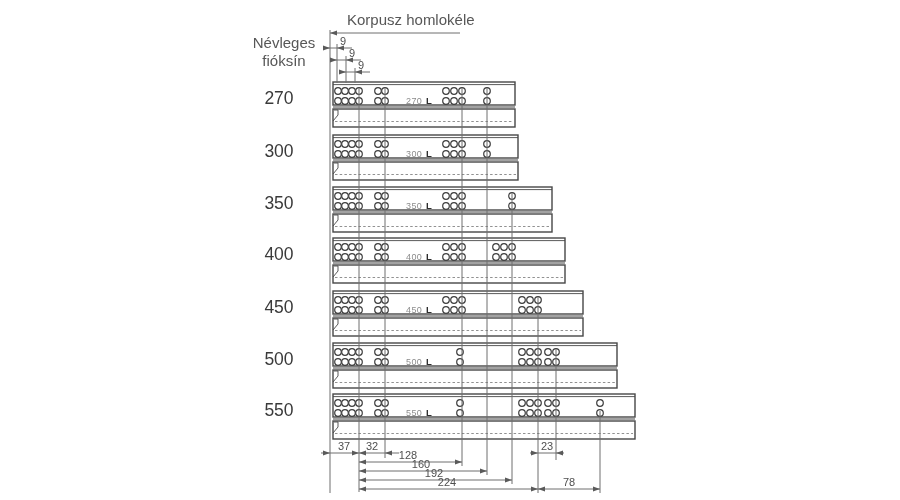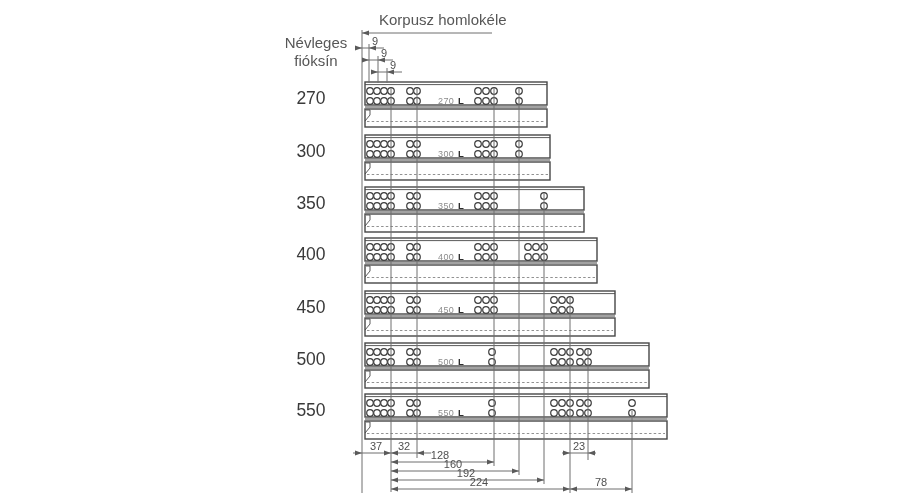--- a/index.html
+++ b/index.html
@@ -1,17 +1,17 @@
 <!DOCTYPE html>
 <html><head>
 <meta charset="utf-8">
 <style>
   html,body{margin:0;padding:0;background:#fff;}
   .stage{position:relative;width:816px;height:500px;background:#ffffff;overflow:hidden;
-         font-family:"Liberation Sans", sans-serif;padding-left:32px;}
+         font-family:"Liberation Sans", sans-serif;}
   svg text{font-family:"Liberation Sans", sans-serif;}
   .t-title{font-size:15px;fill:#575757;}
   .t-axis{font-size:15px;fill:#575757;text-anchor:middle;}
   .t-row{font-size:17.5px;fill:#3a3a3a;text-anchor:middle;}
   .t-dim{font-size:11px;fill:#4f4f4f;text-anchor:middle;}
   .t-dim9{font-size:11px;fill:#4f4f4f;text-anchor:start;}
   .t-num{font-size:9px;fill:#8c8c8c;text-anchor:end;letter-spacing:.3px;}
   .t-L{font-size:9.5px;font-weight:bold;fill:#2e2e2e;}
   .ln{stroke:#6e6e6e;stroke-width:1;fill:none;}
   .sr{fill:#ffffff;stroke:#474747;stroke-width:1.4;}

